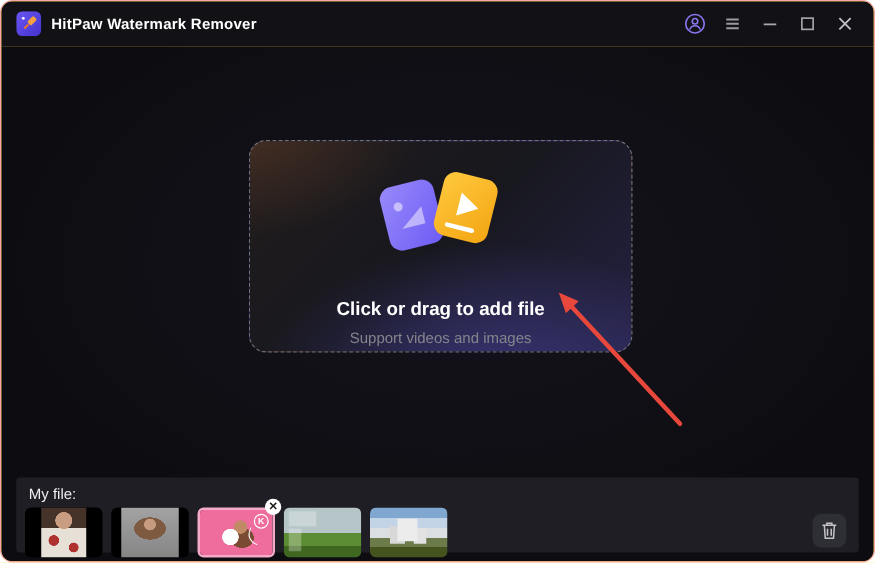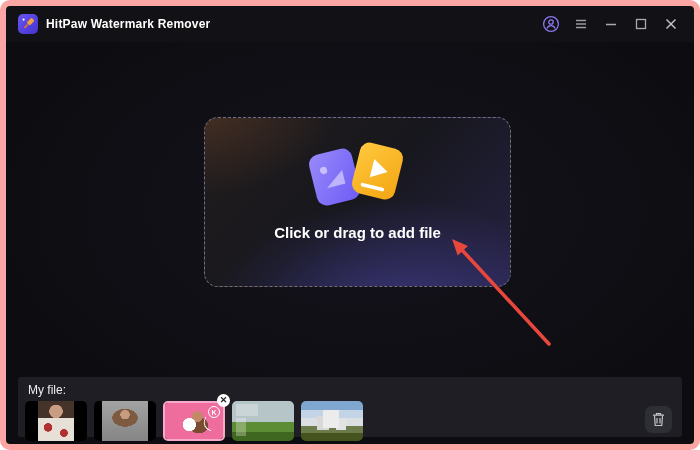--- a/index.html
+++ b/index.html
@@ -1,18 +1,18 @@
 <!DOCTYPE html>
 <html><head>
 <meta charset="utf-8">
 <style>
   html,body{margin:0;padding:0;width:700px;height:450px;overflow:hidden;background:#ffffff;
     font-family:"Liberation Sans", sans-serif;}
   .window{position:absolute;inset:0;border-radius:10px;overflow:hidden;
-    background:#fde047;border:6px solid #fca5a5;box-sizing:border-box;}
+    background:#fde047;border:1px solid #fca5a5;box-sizing:border-box;}
 
   
   .titlebar{height:36px;display:flex;align-items:center;padding:0 12px;background:#121216;}
   .logo{width:20px;height:20px;margin-right:8px;flex:0 0 auto;}
   .title{font-size:12px;font-weight:bold;color:#ffffff;letter-spacing:.2px;}
   .controls{margin-left:auto;display:flex;align-items:center;gap:8px;}
   .ctrl{width:22px;height:22px;display:flex;align-items:center;justify-content:center;cursor:pointer;}
 
   
   .main{position:absolute;left:0;right:0;top:36px;bottom:0;
@@ -21,21 +21,21 @@
   .dropzone{position:absolute;left:198px;top:75px;width:307px;height:170px;
     border:1px dashed #70707a;border-radius:14px;box-sizing:border-box;cursor:pointer;
     background:
       radial-gradient(ellipse 300px 190px at 62% 118%, rgba(96,88,220,.42), rgba(96,88,220,0) 62%),
       radial-gradient(ellipse 230px 150px at -2% -8%, rgba(128,76,44,.40), rgba(128,76,44,0) 60%),
       linear-gradient(135deg,#221d1d 0%,#17171d 48%,#252243 100%);}
   .dz-icons{position:relative;width:112px;height:72px;margin:26px auto 0;}
   .dz-icon{position:absolute;}
   .icon-purple{left:10px;top:6px;transform:rotate(-14deg);}
   .icon-yellow{left:52px;top:0px;transform:rotate(14deg);}
-  .dz-title{margin-top:8px;text-align:center;font-size:15px;font-weight:bold;color:#ffffff;}
+  .dz-title{margin-top:28px;text-align:center;font-size:15px;font-weight:bold;color:#ffffff;}
   .dz-sub{margin-top:7px;text-align:center;font-size:12px;color:#84848c;}
 
   .arrow-layer{position:absolute;inset:0;pointer-events:none;}
 
   
   .filebar{position:absolute;left:12px;right:12px;bottom:7px;height:60px;
     background:#1e1e24;border-radius:3px;}
   .filebar-label{position:absolute;left:10px;top:6px;font-size:12px;color:#ededf0;}
   .thumbs{position:absolute;left:7px;top:24px;display:flex;gap:7px;}
   .thumb{width:62px;height:40px;border-radius:5px;background:#000;overflow:hidden;
@@ -164,20 +164,21 @@
                   <stop offset="1" stop-color="#f3a512"></stop>
             </linearGradient>
               </defs>
             <rect x="1" y="1" width="44" height="52" rx="10" fill="url(#gy)"></rect>
             <polygon points="17,16 33,25.5 17,35" fill="#ffffff"></polygon>
             <rect x="10" y="42" width="24" height="3.6" rx="1.8" fill="#ffffff"></rect>
           </svg>
         </span>
       </div>
       <div class="dz-title">Click or drag to add file</div>
+      <div class="dz-sub">Support videos and images</div>
     </div>
 
     <svg class="arrow-layer" viewBox="0 36 700 414" width="700" height="414">
       <line x1="543" y1="338" x2="456" y2="244" stroke="#e8473c" stroke-width="3.6" stroke-linecap="round"></line>
       <polygon points="446,233 462,240 451.7,249.5" fill="#e8473c"></polygon>
     </svg>
   </div>
 
   <div class="filebar">
     <div class="filebar-label">My file:</div>

